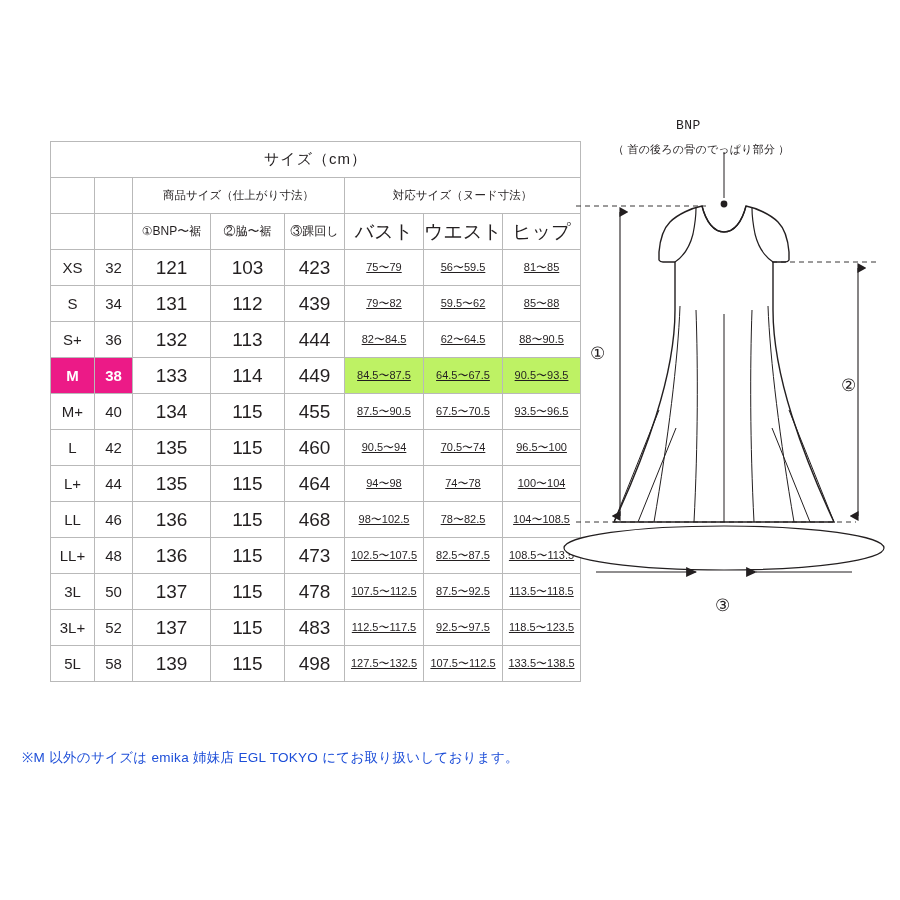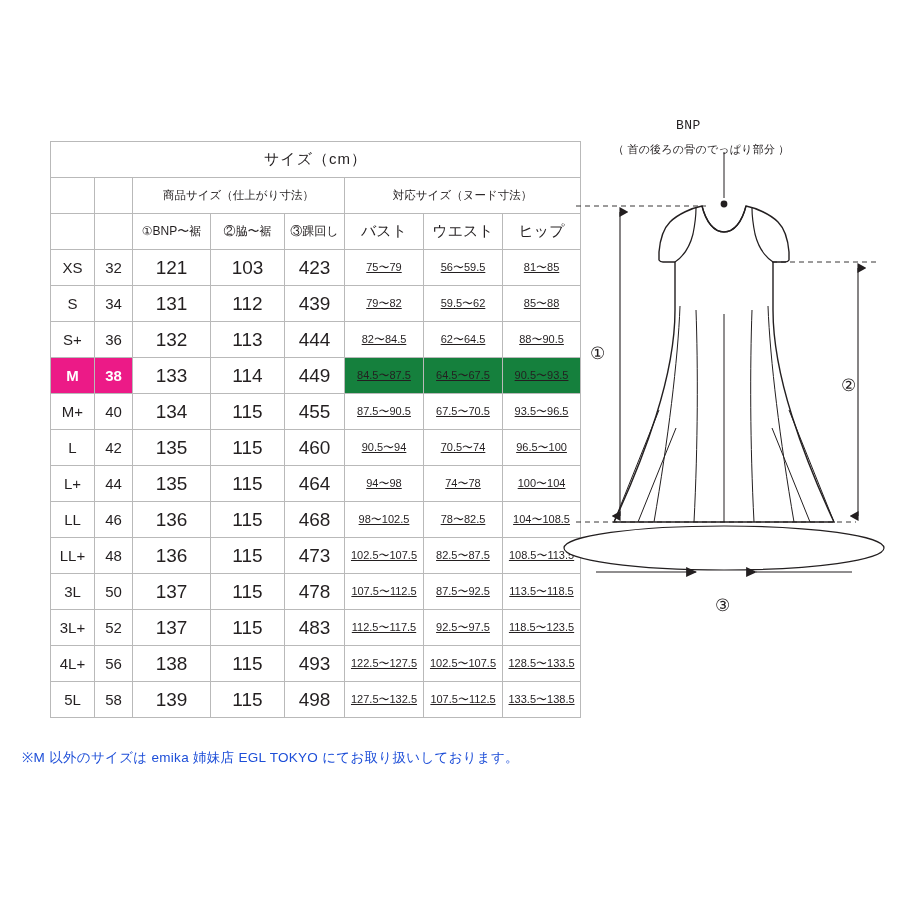--- a/index.html
+++ b/index.html
@@ -58,21 +58,21 @@
     font-size: 11.5px;
     font-weight: bold;
   }
   .hdr-row td {
     height: 30px;
     background: #efefef;
     font-size: 12px;
     font-weight: bold;
   }
   .hdr-row td.big {
-    font-size: 15px;
+    font-size: 19px;
     text-align: center;
   }
   .c-size { width: 44px; }
   .c-num  { width: 38px; }
   .c-a    { width: 78px; }
   .c-b    { width: 74px; }
   .c-c    { width: 60px; }
   .c-bust { width: 79px; }
   .c-waist{ width: 79px; }
   .c-hip  { width: 78px; }
@@ -90,21 +90,21 @@
     background: #ffffff;
     font-size: 19px;
   }
   tr.highlight td.lbl-size,
   tr.highlight td.lbl-num {
     background: #ec1a87;
     color: #ffffff;
     font-weight: bold;
   }
   tr.highlight td.nude {
-    background: #15803d;
+    background: #bef264;
   }
   .note {
     position: absolute;
     left: 22px;
     top: 748px;
     font-size: 13.5px;
     color: #1d4ed8;
     letter-spacing: 0.3px;
   }
 
@@ -283,30 +283,20 @@
             <td class="lbl-size">3L+</td>
             <td class="lbl-num">52</td>
             <td class="prod">137</td>
             <td class="prod">115</td>
             <td class="prod">483</td>
             <td class="nude">112.5〜117.5</td>
             <td class="nude">92.5〜97.5</td>
             <td class="nude">118.5〜123.5</td>
           </tr>
           <tr>
-            <td class="lbl-size">4L+</td>
-            <td class="lbl-num">56</td>
-            <td class="prod">138</td>
-            <td class="prod">115</td>
-            <td class="prod">493</td>
-            <td class="nude">122.5〜127.5</td>
-            <td class="nude">102.5〜107.5</td>
-            <td class="nude">128.5〜133.5</td>
-          </tr>
-          <tr>
             <td class="lbl-size">5L</td>
             <td class="lbl-num">58</td>
             <td class="prod">139</td>
             <td class="prod">115</td>
             <td class="prod">498</td>
             <td class="nude">127.5〜132.5</td>
             <td class="nude">107.5〜112.5</td>
             <td class="nude">133.5〜138.5</td>
           </tr>
         </tbody>

